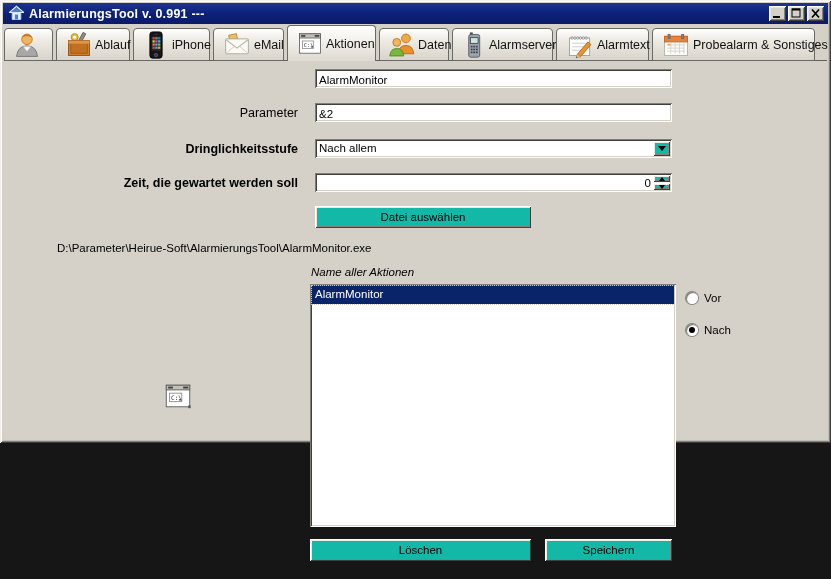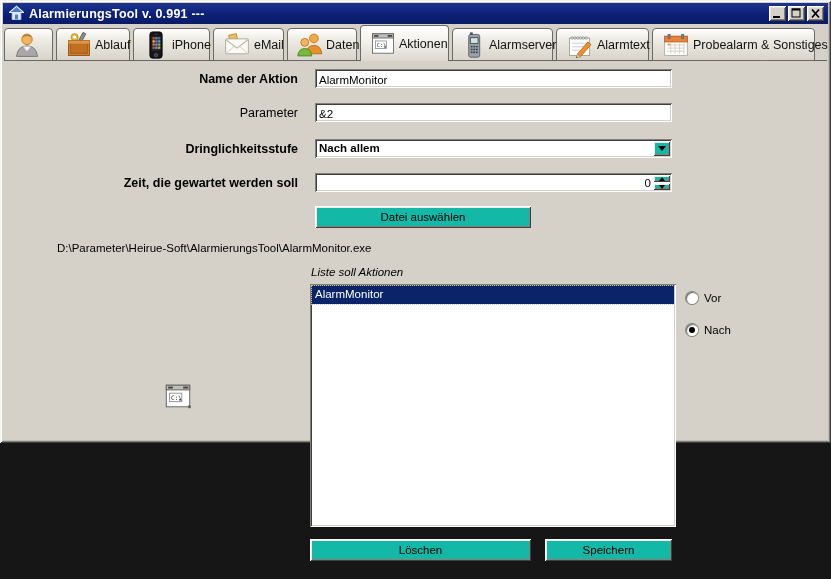--- a/index.html
+++ b/index.html
@@ -63,21 +63,21 @@
   .field {
     position:absolute; left:315px; width:357px; height:19px;
     border:none; outline:none; padding:2px 4px 0 4px; font-size:11.5px;
     font-family:"Liberation Sans",sans-serif; color:#000;
   }
   .lbl { position:absolute; left:40px; width:258px; text-align:right;
          font-size:12.5px; color:#000; }
   .lbl.bold { font-weight:bold; }
   
   .combo { position:absolute; left:315px; width:357px; height:19px; }
-  .combo .val { position:absolute; left:4px; top:3px; font-size:11.5px;font-weight:bold; }
+  .combo .val { position:absolute; left:4px; top:3px; font-size:11.5px; }
   .combo-btn { position:absolute; right:2px; top:2px; width:17px; height:15px;
                display:flex; align-items:center; justify-content:center; cursor:pointer; }
   .arrow-down { width:0; height:0; border-left:4px solid transparent;
                 border-right:4px solid transparent; border-top:5px solid #000; }
   
   .spin { position:absolute; left:315px; width:357px; height:19px; }
   .spin input { position:absolute; left:2px; top:2px; width:334px; height:15px;
                 border:none; outline:none; text-align:right; font-size:11.5px;
                 font-family:"Liberation Sans",sans-serif; }
   .spin-btns { position:absolute; right:2px; top:2px; width:17px; height:15px;
@@ -196,41 +196,41 @@
     <div class="tab" style="width:71px">
       <svg width="30" height="28" viewBox="0 0 32 32">
         <rect x="7" y="4" width="9" height="7" fill="#e8c060" stroke="#b89030" transform="rotate(-12 11 7)"></rect>
         <rect x="3" y="9" width="26" height="17" rx="1" fill="#fbfaf5" stroke="#a8a498"></rect>
         <path d="M3.5 10 L16 19.5 L28.5 10" fill="none" stroke="#b8b4a8" stroke-width="1.2"></path>
         <path d="M3.5 25.5 L13 17.5 M28.5 25.5 L19 17.5" fill="none" stroke="#ccc8bc"></path>
       </svg>
       <span>eMail</span>
     </div>
 
-    <div class="tab" style="width:70px">
-      <svg width="28" height="28" viewBox="0 0 32 32">
-        <circle cx="20.5" cy="8.5" r="5" fill="#f0a848" stroke="#c07820"></circle>
-        <path d="M11.5 26 q1-9.5 9-9.5 q8 0 9 9.5 z" fill="#e8902c" stroke="#b06818"></path>
-        <circle cx="10" cy="13" r="4.5" fill="#f4b45c" stroke="#b87820"></circle>
-        <path d="M2 28.5 q1-8.5 8-8.5 q7 0 8 8.5 z" fill="#78b83c" stroke="#4a8820"></path>
-      </svg>
-      <span>Daten</span>
-    </div>
-
     <div class="tab active" style="width:89px">
       <svg width="28" height="27" viewBox="0 0 32 32">
         <rect x="3.5" y="4.5" width="25" height="23" fill="#fff" stroke="#606060"></rect>
         <rect x="3.5" y="4.5" width="25" height="5" fill="#c2bfb7" stroke="#606060"></rect>
         <rect x="5.5" y="6" width="5" height="2" fill="#404040"></rect>
         <rect x="21.5" y="6" width="5.5" height="2" fill="#404040"></rect>
         <rect x="7" y="13" width="13" height="9" fill="#fff" stroke="#909090"></rect>
         <text x="8.5" y="20" font-size="6.5" fill="#333" font-family="DejaVu Sans Mono, monospace">C:\</text>
         <rect x="17" y="19.5" width="2.5" height="1.2" fill="#333"></rect>
       </svg>
       <span>Aktionen</span>
+    </div>
+
+    <div class="tab" style="width:70px">
+      <svg width="28" height="28" viewBox="0 0 32 32">
+        <circle cx="20.5" cy="8.5" r="5" fill="#f0a848" stroke="#c07820"></circle>
+        <path d="M11.5 26 q1-9.5 9-9.5 q8 0 9 9.5 z" fill="#e8902c" stroke="#b06818"></path>
+        <circle cx="10" cy="13" r="4.5" fill="#f4b45c" stroke="#b87820"></circle>
+        <path d="M2 28.5 q1-8.5 8-8.5 q7 0 8 8.5 z" fill="#78b83c" stroke="#4a8820"></path>
+      </svg>
+      <span>Daten</span>
     </div>
 
     <div class="tab" style="width:101px">
       <svg width="26" height="30" viewBox="0 0 32 32">
         <rect x="11" y="0.5" width="3.5" height="4" fill="#4a5058"></rect>
         <rect x="9.5" y="3" width="13.5" height="28" rx="2.5" fill="#9aa2ac" stroke="#4a5058"></rect>
         <rect x="11.5" y="7" width="9.5" height="7" fill="#cfe6df" stroke="#3a4048"></rect>
         <rect x="12" y="17" width="2.2" height="2" fill="#3a4048"></rect>
           <rect x="15.2" y="17" width="2.2" height="2" fill="#3a4048"></rect>
           <rect x="18.4" y="17" width="2.2" height="2" fill="#3a4048"></rect>
@@ -269,21 +269,20 @@
         <rect x="3" y="6" width="26" height="6.5" fill="#e8823c" stroke="#c06020"></rect>
         <rect x="7" y="4" width="2.2" height="4.5" fill="#888" stroke="#666"></rect>
         <rect x="22.5" y="4" width="2.2" height="4.5" fill="#888" stroke="#666"></rect>
         <path d="M6 16 h20 M6 19.5 h20 M6 23 h20 M10 14 v12 M15 14 v12 M20 14 v12 M25 14 v12" stroke="#d4d0c4" fill="none"></path>
         <rect x="6.5" y="14.5" width="3" height="2" fill="#e8a060"></rect>
       </svg>
       <span>Probealarm &amp; Sonstiges</span>
     </div>
   </div>
 
-  <div class="lbl bold" style="top:72px">Name der Aktion</div>
   <div class="lbl" style="top:106px">Parameter</div>
   <div class="lbl bold" style="top:142px">Dringlichkeitsstufe</div>
   <div class="lbl bold" style="top:176px">Zeit, die gewartet werden soll</div>
 
   <input class="field sunken" style="top: 69px;" type="text" value="AlarmMonitor">
 
   <input class="field sunken" style="top: 103px;" type="text" value="&amp;2">
 
   <div class="combo sunken" style="top:139px">
     <span class="val">Nach allem</span>
@@ -301,21 +300,21 @@
       <div class="spin-btn raised">
         <span class="tri-dn"></span>
       </div>
     </div>
   </div>
 
   <div class="push raised" style="left:315px; top:206px; width:216px">Datei auswählen</div>
 
   <div class="path-text">D:\Parameter\Heirue-Soft\AlarmierungsTool\AlarmMonitor.exe</div>
 
-  <div class="list-label">Liste soll Aktionen</div>
+  <div class="list-label">Name aller Aktionen</div>
   <div class="listbox sunken">
     <div class="list-item selected">AlarmMonitor</div>
   </div>
 
   <div class="radio-row" style="left:686px; top:292px">
     <span class="radio"></span>
     <span>Vor</span>
   </div>
   <div class="radio-row" style="left:686px; top:324px">
     <span class="radio checked"></span>

